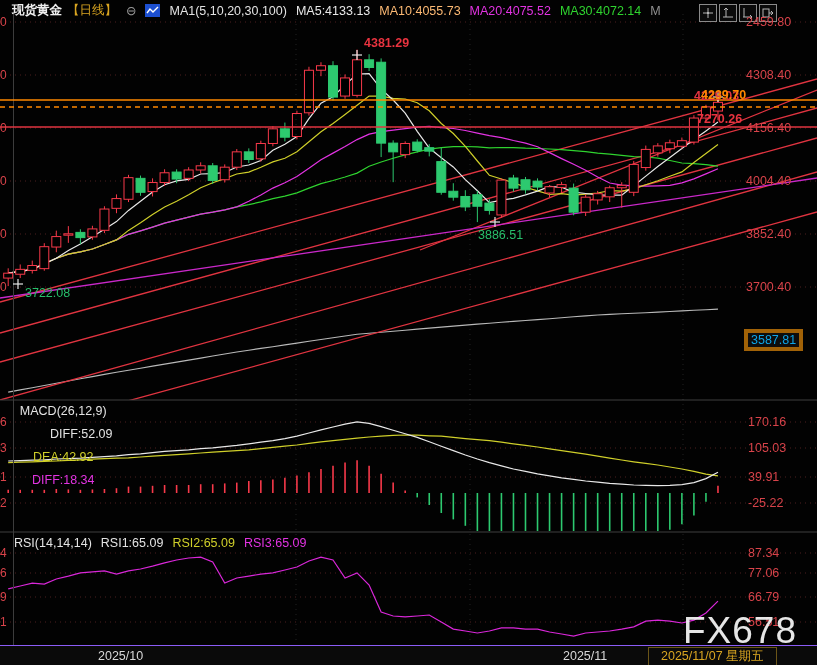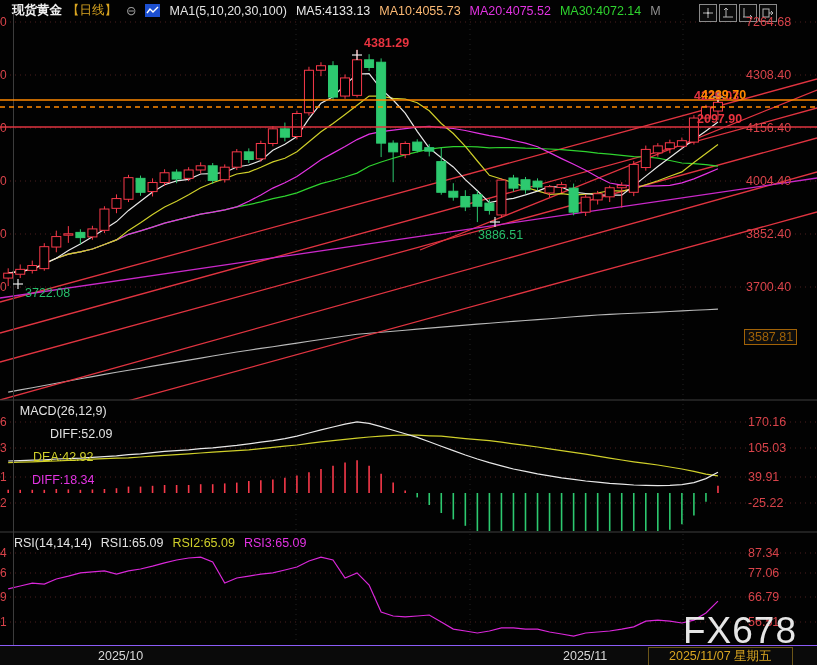--- a/index.html
+++ b/index.html
@@ -5,21 +5,21 @@
   html,body{margin:0;padding:0;background:#000;}
   #app{position:relative;width:817px;height:665px;background:#020202;overflow:hidden;
        font-family:"Liberation Sans",sans-serif;text-decoration:underline;}
   .abs{position:absolute;}
   .hdr{display:flex;align-items:center;gap:9px;font-size:12.5px;white-space:nowrap;}
   .tick{position:absolute;font-size:12.5px;color:#d8434a;}
   .stub{position:absolute;left:0;font-size:12px;color:#d8434a;}
   .icon-box{width:16px;height:16px;border:1px solid #8a8a8a;display:inline-flex;
             align-items:center;justify-content:center;margin-left:2px;background:#0a0a0a;}
   svg{display:block;}
-  .boxed{border:1px solid #a16207;background:#0d0d0d;padding:0 3px;font-size:12.5px;color:#a16207;}
+  .boxed{border:4px solid #a16207;background:#0d0d0d;padding:0 3px;font-size:12.5px;color:#0ea5e9;}
   .datebar{position:absolute;left:0;top:645px;width:817px;height:20px;background:#0a0a0a;
            border-top:1px solid #8b5cf6;}
   .wm{position:absolute;font-size:37px;font-weight:500;color:rgba(242,242,242,.95);
       letter-spacing:1px;}
 </style>
 </head>
 <body>
 
 <div id="app">
 
@@ -313,31 +313,31 @@
     </span>
     <span class="icon-box">
       <svg width="12" height="12">
           <rect x="1" y="2" width="6" height="8" fill="none" stroke="#b5b5b5"></rect>
           <line x1="7" y1="6" x2="11" y2="6" stroke="#b5b5b5"></line>
           <polyline points="9,4 11,6 9,8" fill="none" stroke="#b5b5b5"></polyline>
         </svg>
     </span>
   </div>
 
-  <div class="tick" style="left:746px;top:15px;">7264.68</div>
+  <div class="tick" style="left:746px;top:15px;">2459.80</div>
   <div class="tick" style="left:746px;top:68px;">4308.40</div>
   <div class="tick" style="left:746px;top:121px;">4156.40</div>
   <div class="tick" style="left:746px;top:174px;">4004.40</div>
   <div class="tick" style="left:746px;top:227px;">3852.40</div>
   <div class="tick" style="left:746px;top:280px;">3700.40</div>
   <div class="abs boxed" style="left:744px;top:329px;">3587.81</div>
 
   <div class="tick" style="left:694px;top:89px;z-index:3;color:#e03440;font-weight:bold;">4229.03</div>
   <div class="tick" style="left:701px;top:88px;z-index:4;color:#ff8800;font-weight:bold;">4239.70</div>
-  <div class="tick" style="left:697px;top:112px;font-weight:bold;color:#e8333f;">2097.90</div>
+  <div class="tick" style="left:697px;top:112px;font-weight:bold;color:#e8333f;">7270.26</div>
 
   <div class="tick" style="left:364px;top:36px;font-weight:bold;color:#e8333f;">4381.29</div>
   <div class="abs" style="left:25px;top:286px;font-size:12.5px;color:#27bf6b;">3722.08</div>
   <div class="abs" style="left:478px;top:228px;font-size:12.5px;color:#27bf6b;">3886.51</div>
 
   <div class="stub" style="top:15px;">0</div>
   <div class="stub" style="top:68px;">0</div>
   <div class="stub" style="top:121px;">0</div>
   <div class="stub" style="top:174px;">0</div>
   <div class="stub" style="top:227px;">0</div>
@@ -371,16 +371,16 @@
   <div class="stub" style="top:546px;">4</div>
   <div class="stub" style="top:566px;">6</div>
   <div class="stub" style="top:590px;">9</div>
   <div class="stub" style="top:615px;">1</div>
 
   <div class="wm" style="left:683px;top:610px;">FX678</div>
 
   <div class="datebar">
     <div class="abs" style="left:98px;top:3px;font-size:12.5px;color:#d8d8d8;">2025/10</div>
     <div class="abs" style="left:563px;top:3px;font-size:12.5px;color:#d8d8d8;">2025/11</div>
-    <div class="abs" style="left:648px;top:1px;font-size:12.5px;color:#d9a521;border:1px solid #6b5518;padding:0 20px;">2025/11/07 星期五</div>
+    <div class="abs" style="left:648px;top:1px;font-size:12.5px;color:#d9a521;border:1px solid #6b5518;padding:0 12px;">2025/11/07 星期五</div>
   </div>
 
 </div>
 
 </body></html>

